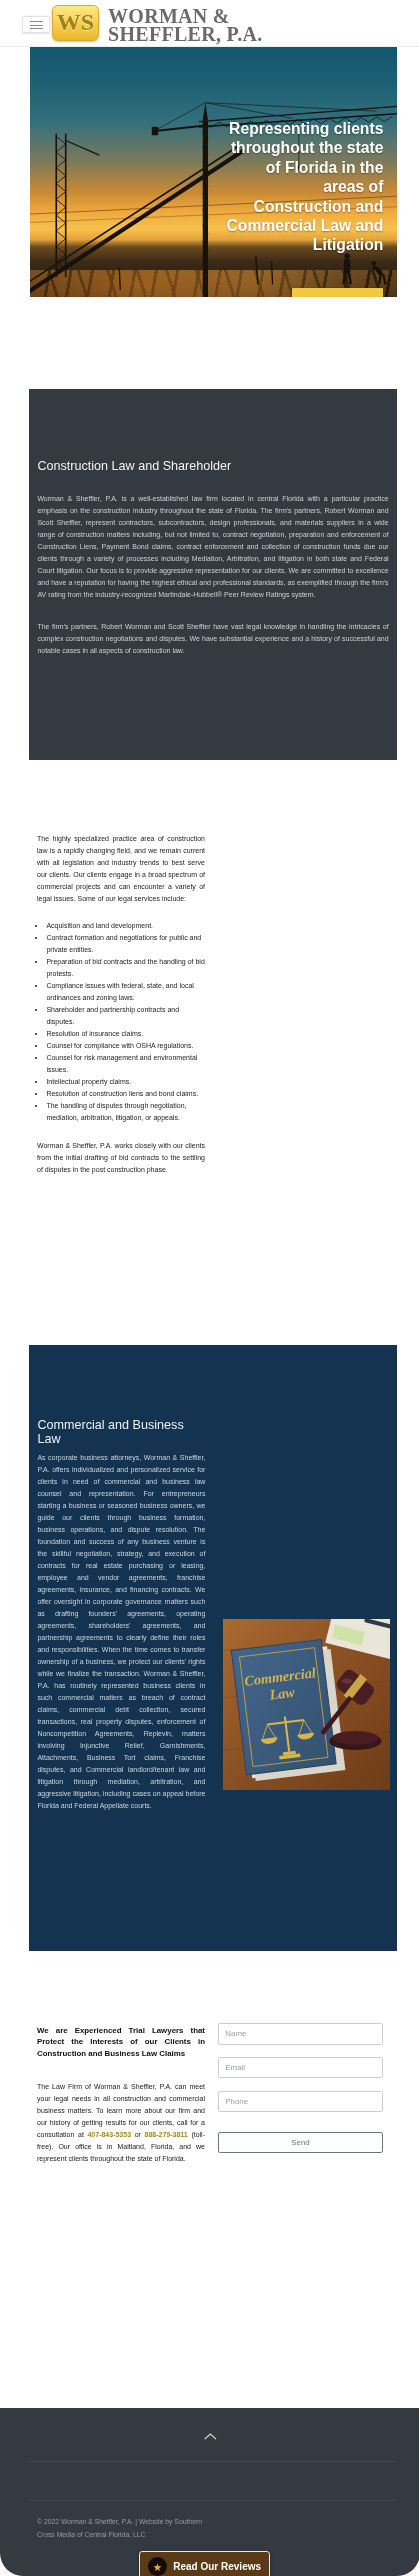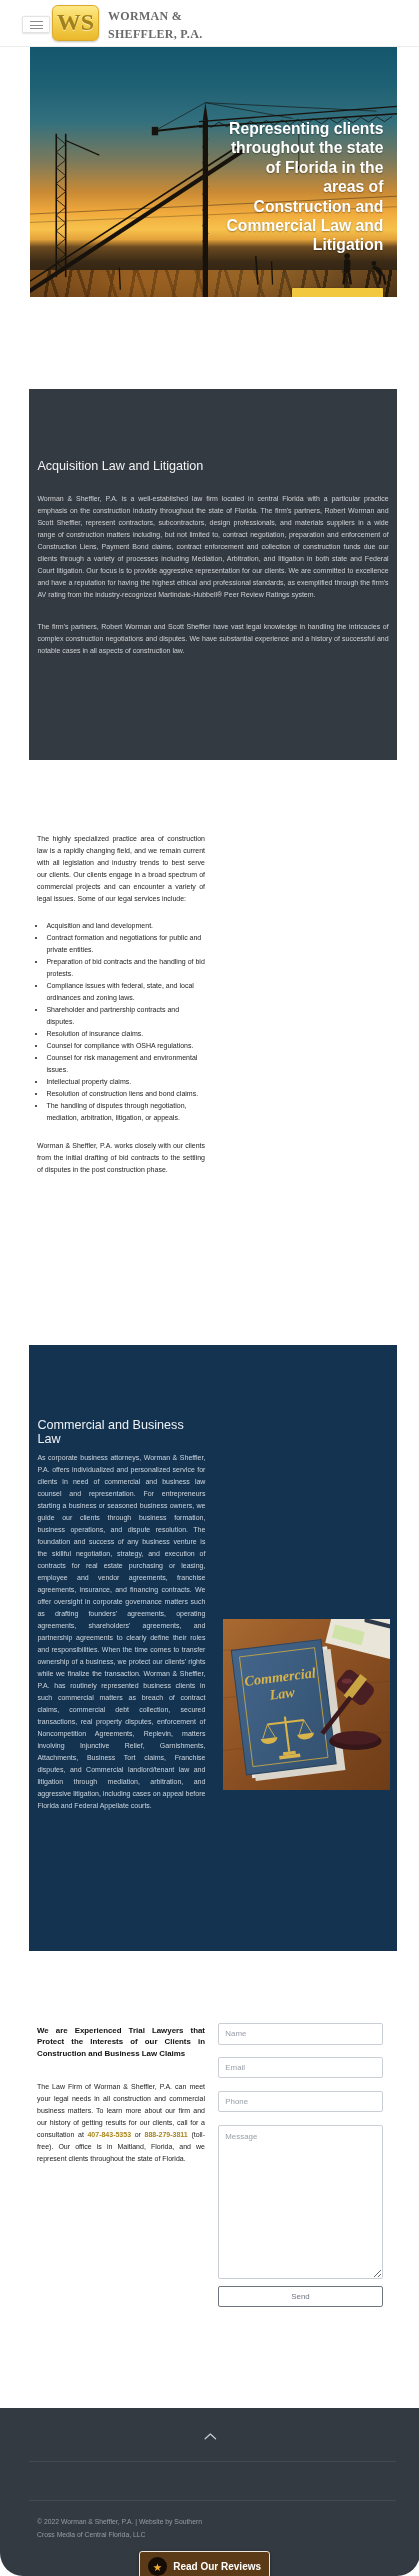--- a/index.html
+++ b/index.html
@@ -10,21 +10,21 @@
   
   .header { position:absolute; left:0; top:0; width:420px; height:47px; background:#fff; border-bottom:0.5px solid #ececec; }
   .hamburger { position:absolute; left:22px; top:15.7px; width:28px; height:17.3px; background:#fff; border:0.5px solid #e3e3e3; border-radius:1.6px; box-shadow:0 0.5px 1.6px rgba(0,0,0,.12); cursor:pointer; }
   .hamburger .bar { position:absolute; left:7.3px; width:13px; height:1px; background:#8a8a8a; }
   .hamburger .b1 { top:4.7px; } .hamburger .b2 { top:7.9px; } .hamburger .b3 { top:11px; }
   .logo { position:absolute; left:52px; top:4.7px; width:47px; height:36px; border-radius:5.8px;
           background:linear-gradient(180deg,#fce987 0%,#f6d355 45%,#eab72b 100%);
           border:0.5px solid #dca92c; box-shadow:0 1px 2.1px rgba(0,0,0,.25);
           display:flex; align-items:center; justify-content:center; cursor:pointer; }
   .logo span { font-family:"Liberation Serif", serif; font-weight:bold; font-size:24px; color:#a3811a; text-shadow:0 0.5px 0 rgba(255,255,255,.6); }
-  .brand { position:absolute; left:108px; top:6.8px; font-family:"Liberation Serif", serif; font-weight:bold; color:#6a6a6a; font-size:12px; line-height:18px; letter-spacing:0.3px; }
+  .brand { position:absolute; left:108px; top:6.8px; font-family:"Liberation Serif", serif; font-weight:bold; color:#6a6a6a; font-size:20px; line-height:18px; letter-spacing:0.3px; }
 
   
   .hero { position:absolute; left:30px; top:47px; width:367px; height:250px; overflow:hidden;
           background:linear-gradient(180deg,#14576d 0%,#1d5f73 14%,#33707e 30%,#7d7a5a 46%,#c98a35 58%,#f0a93c 66%,#f7c24c 73%,#e3a23a 77%,#6b4a20 80%,#3a2a16 86%,#241a0e 100%); }
   .hero-ground { position:absolute; left:0; top:223px; width:367px; height:119px;
           background:
             radial-gradient(ellipse at 28% 12%, rgba(255,150,40,.38), transparent 55%),
             radial-gradient(ellipse at 62% 8%, rgba(255,180,70,.28), transparent 50%),
             repeating-linear-gradient(100deg, transparent 0 18px, rgba(8,5,3,.75) 18px 21px),
             repeating-linear-gradient(72deg, transparent 0 25px, rgba(12,7,4,.7) 25px 28px),
@@ -159,21 +159,21 @@
           <line x1="668" y1="433" x2="665" y2="452" stroke-width="4" fill="none"></line>
           <line x1="673" y1="433" x2="677" y2="452" stroke-width="4" fill="none"></line>
         </g>
       </g>
     </svg>
     <div class="hero-headline">Representing clients throughout the state of Florida in the areas of Construction and Commercial Law and Litigation</div>
     <button class="hero-cta">Website Our Firm</button>
   </div>
 
   <div class="sec-construction">
-    <h2>Acquisition Law and Litigation</h2>
+    <h2>Construction Law and Shareholder</h2>
     <p class="body-copy">Worman &amp; Sheffler, P.A. is a well-established law firm located in central Florida with a particular practice emphasis on the construction industry throughout the state of Florida. The firm's partners, Robert Worman and Scott Sheffler, represent contractors, subcontractors, design professionals, and materials suppliers in a wide range of construction matters including, but not limited to, contract negotiation, preparation and enforcement of Construction Liens, Payment Bond claims, contract enforcement and collection of construction funds due our clients through a variety of processes including Mediation, Arbitration, and litigation in both state and Federal Court litigation. Our focus is to provide aggressive representation for our clients. We are committed to excellence and have a reputation for having the highest ethical and professional standards, as exemplified through the firm's AV rating from the industry-recognized Martindale-Hubbell® Peer Review Ratings system.</p>
     <p class="body-copy">The firm's partners, Robert Worman and Scott Sheffler have vast legal knowledge in handling the intricacies of complex construction negotiations and disputes. We have substantial experience and a history of successful and notable cases in all aspects of construction law.</p>
   </div>
 
   <div class="sec-common">
     <p class="body-copy intro">The highly specialized practice area of construction law is a rapidly changing field, and we remain current with all legislation and industry trends to best serve our clients. Our clients engage in a broad spectrum of commercial projects and can encounter a variety of legal issues. Some of our legal services include:</p>
     <ul>
         <li>Acquisition and land development.</li>
         <li>Contract formation and negotiations for public and private entities.</li>
         <li>Preparation of bid contracts and the handling of bid protests.</li>
@@ -256,21 +256,20 @@
 
   <div class="contact-left">
     <h3>We are Experienced Trial Lawyers that Protect the Interests of our Clients in Construction and Business Law Claims</h3>
     <p class="body-copy"><span>The Law Firm of Worman &amp; Sheffler, P.A. can meet your legal needs in all construction and commercial business matters. To learn more about our firm and our history of getting results for our clients, call for a consultation at </span><a class="phone-link">407-843-5353</a><span> or </span><a class="phone-link">888-279-3811</a><span> (toll-free). Our office is in Maitland, Florida, and we represent clients throughout the state of Florida.</span></p>
   </div>
 
   <form class="contact-form">
     <input class="f-name" type="text" placeholder="Name" style="">
     <input class="f-email" type="text" placeholder="Email" style="">
     <input class="f-phone" type="text" placeholder="Phone" style="">
-    <textarea class="f-msg" placeholder="Message" style=""></textarea>
     <button class="send-btn" type="button">Send</button>
   </form>
 
   <div class="footer">
     <button class="back-top">
       <svg width="14.7" height="9.4" viewBox="0 0 28 18">
           <polyline points="4,13 14,4 24,13" fill="none" stroke="#c7cbd1" stroke-width="2.4" stroke-linecap="round" stroke-linejoin="round"></polyline>
         </svg>
     </button>
     <div class="fdiv fd1"></div>

